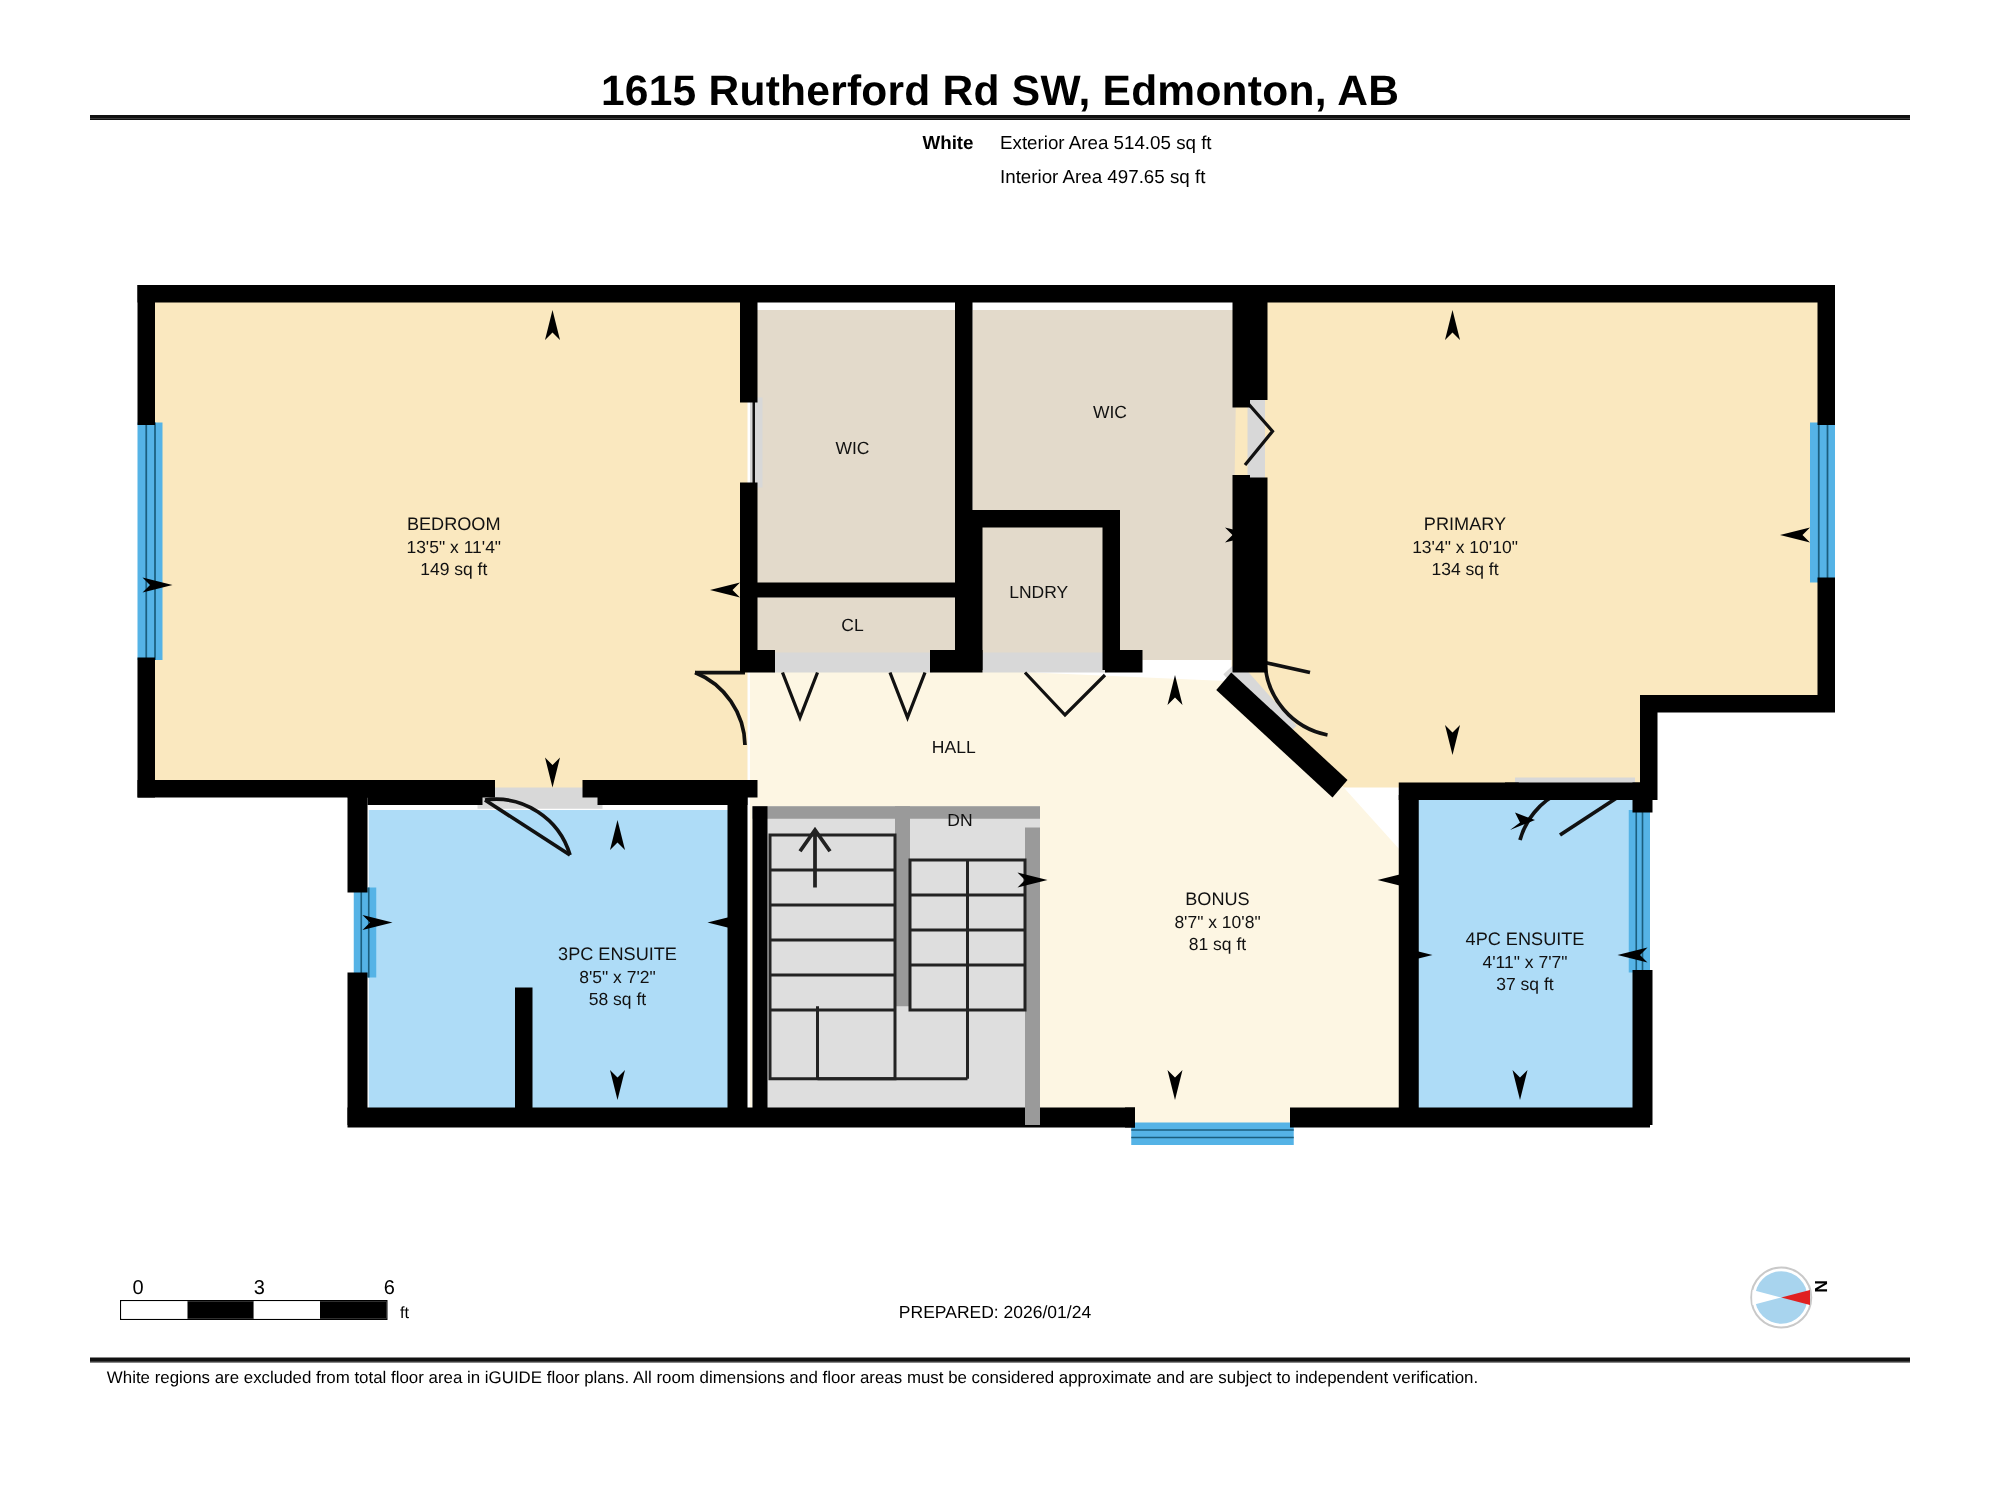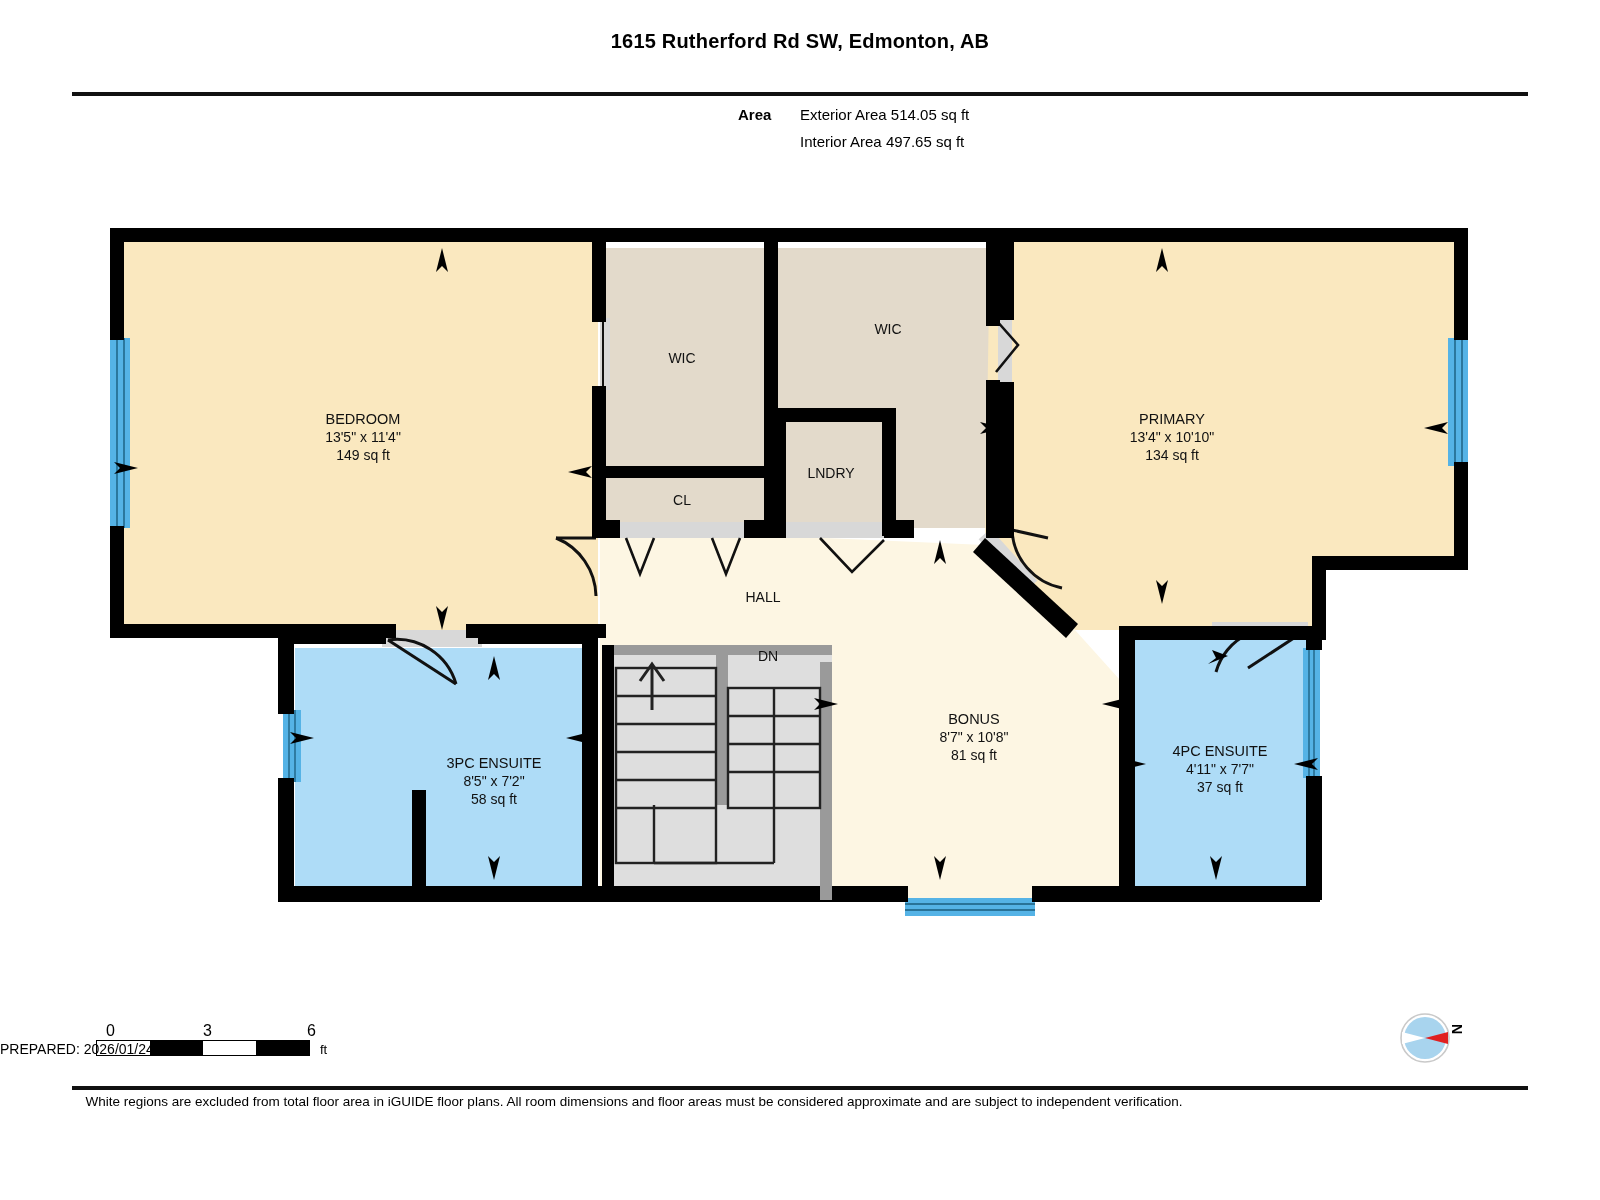--- a/index.html
+++ b/index.html
@@ -1,21 +1,21 @@
 <!DOCTYPE html>
 <html><head>
 <meta charset="utf-8">
 <style>
   html,body{margin:0;padding:0;background:#ffffff;}
   body{width:1600px;height:1200px;font-family:"Liberation Sans",sans-serif;color:#000;overflow:hidden;position:relative;}
 
   
   #page-title{
-    position:absolute;left:0;top:30px;width:1600px;text-align:center;
-    font-size:20px;font-weight:bold;letter-spacing:.2px;
+    position:absolute;left:0;top:54px;width:1600px;text-align:center;
+    font-size:34px;font-weight:bold;letter-spacing:.2px;
   }
   #title-rule{
     position:absolute;left:72px;top:92px;width:1456px;height:0;
     border-top:3px solid #111;border-bottom:1px solid #111;
   }
   #area-block{position:absolute;left:738px;top:106px;font-size:15px;}
   #area-block .row{display:flex;align-items:baseline;margin-bottom:10px;}
   #area-block .lbl{font-weight:bold;width:62px;}
   #area-block .val{margin-left:0;}
   .ind{margin-left:62px;}
@@ -28,41 +28,41 @@
             border:1px solid #000;display:flex;}
   #scalebar div{flex:1 1 25%;}
   .sb-w{background:#fff;}
   .sb-b{background:#000;}
   .sb-num{position:absolute;font-size:16px;top:1022px;}
   #sb0{left:106px;}
   #sb3{left:203px;}
   #sb6{left:307px;}
   #sbft{position:absolute;left:320px;top:1042px;font-size:13px;}
 
-  #prepared{position:absolute;left:0;top:1041px;width:1592px;font-size:14px;}
+  #prepared{position:absolute;left:0;top:1041px;width:1592px;text-align:center;font-size:14px;}
 
   #compass{position:absolute;left:1398px;top:1011px;width:54px;height:54px;}
   #compass-n{position:absolute;left:1452px;top:1021px;font-size:14px;font-weight:bold;
              transform:rotate(90deg);transform-origin:center;}
 
   #foot-rule{position:absolute;left:72px;top:1086px;width:1456px;height:0;
              border-top:3px solid #111;border-bottom:1px solid #111;}
   #disclaimer{position:absolute;left:0;top:1094px;width:1268px;text-align:center;font-size:13.5px;}
 
   
 </style>
 </head>
 <body>
 
 <div id="page-title">1615 Rutherford Rd SW, Edmonton, AB</div>
 <div id="title-rule"></div>
 
 <div id="area-block">
   <div class="row">
-    <span class="lbl">Area</span>
+    <span class="lbl">White</span>
     <span class="val">Exterior Area 514.05 sq ft</span>
   </div>
   <div class="row">
     <span class="ind">Interior Area 497.65 sq ft</span>
   </div>
 </div>
 
 <svg id="plan" viewBox="0 0 1600 1200" xmlns="http://www.w3.org/2000/svg">
 
   <rect x="123" y="240" width="475" height="396" fill="#fae8bf"></rect>

